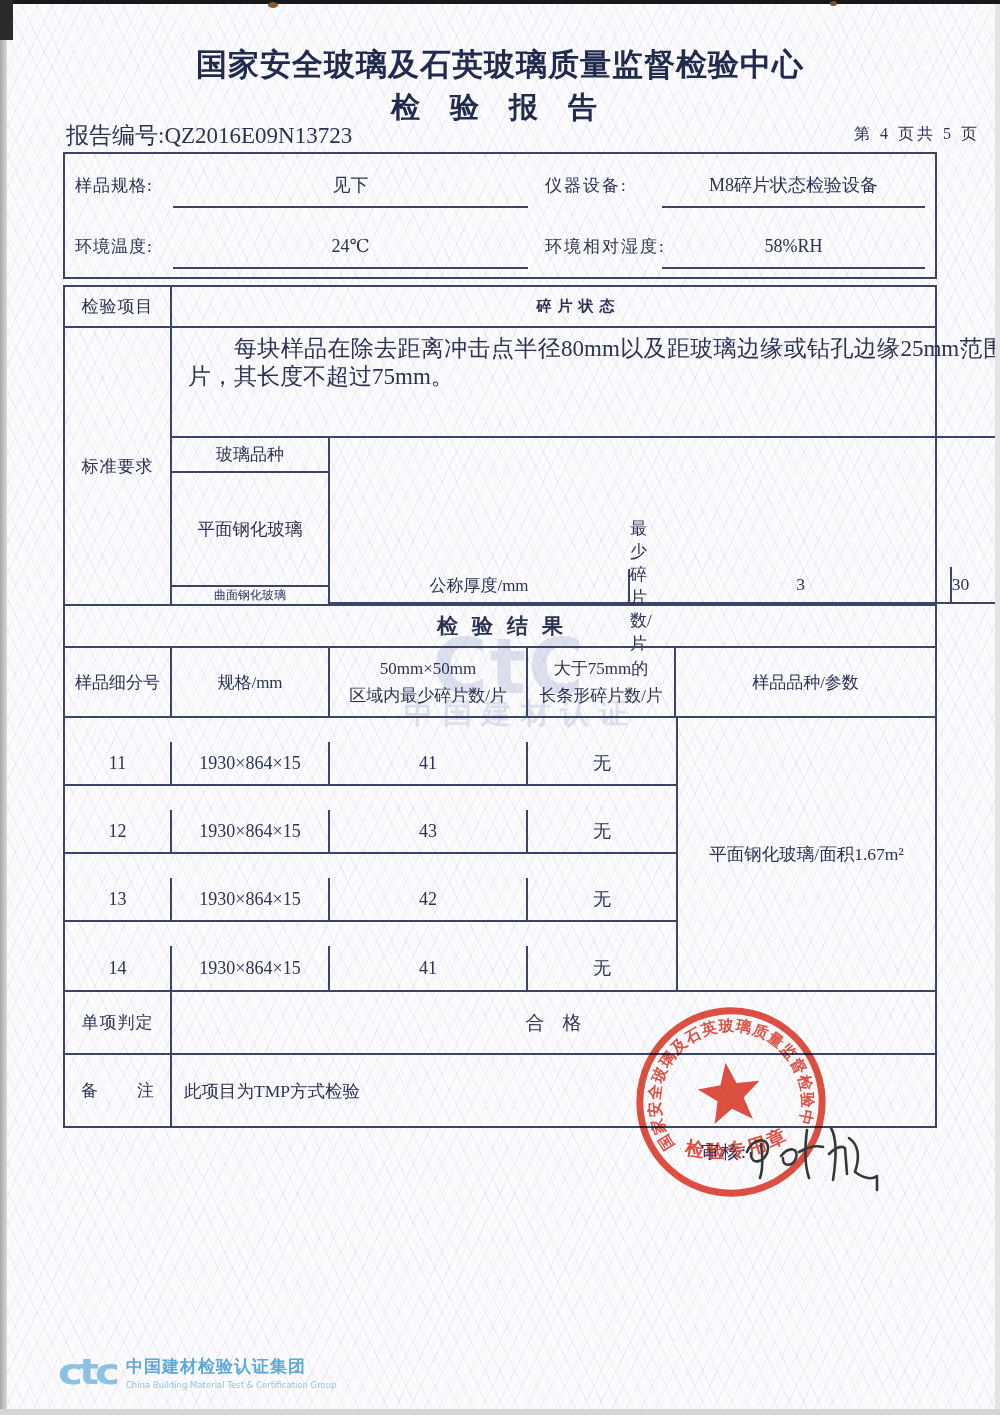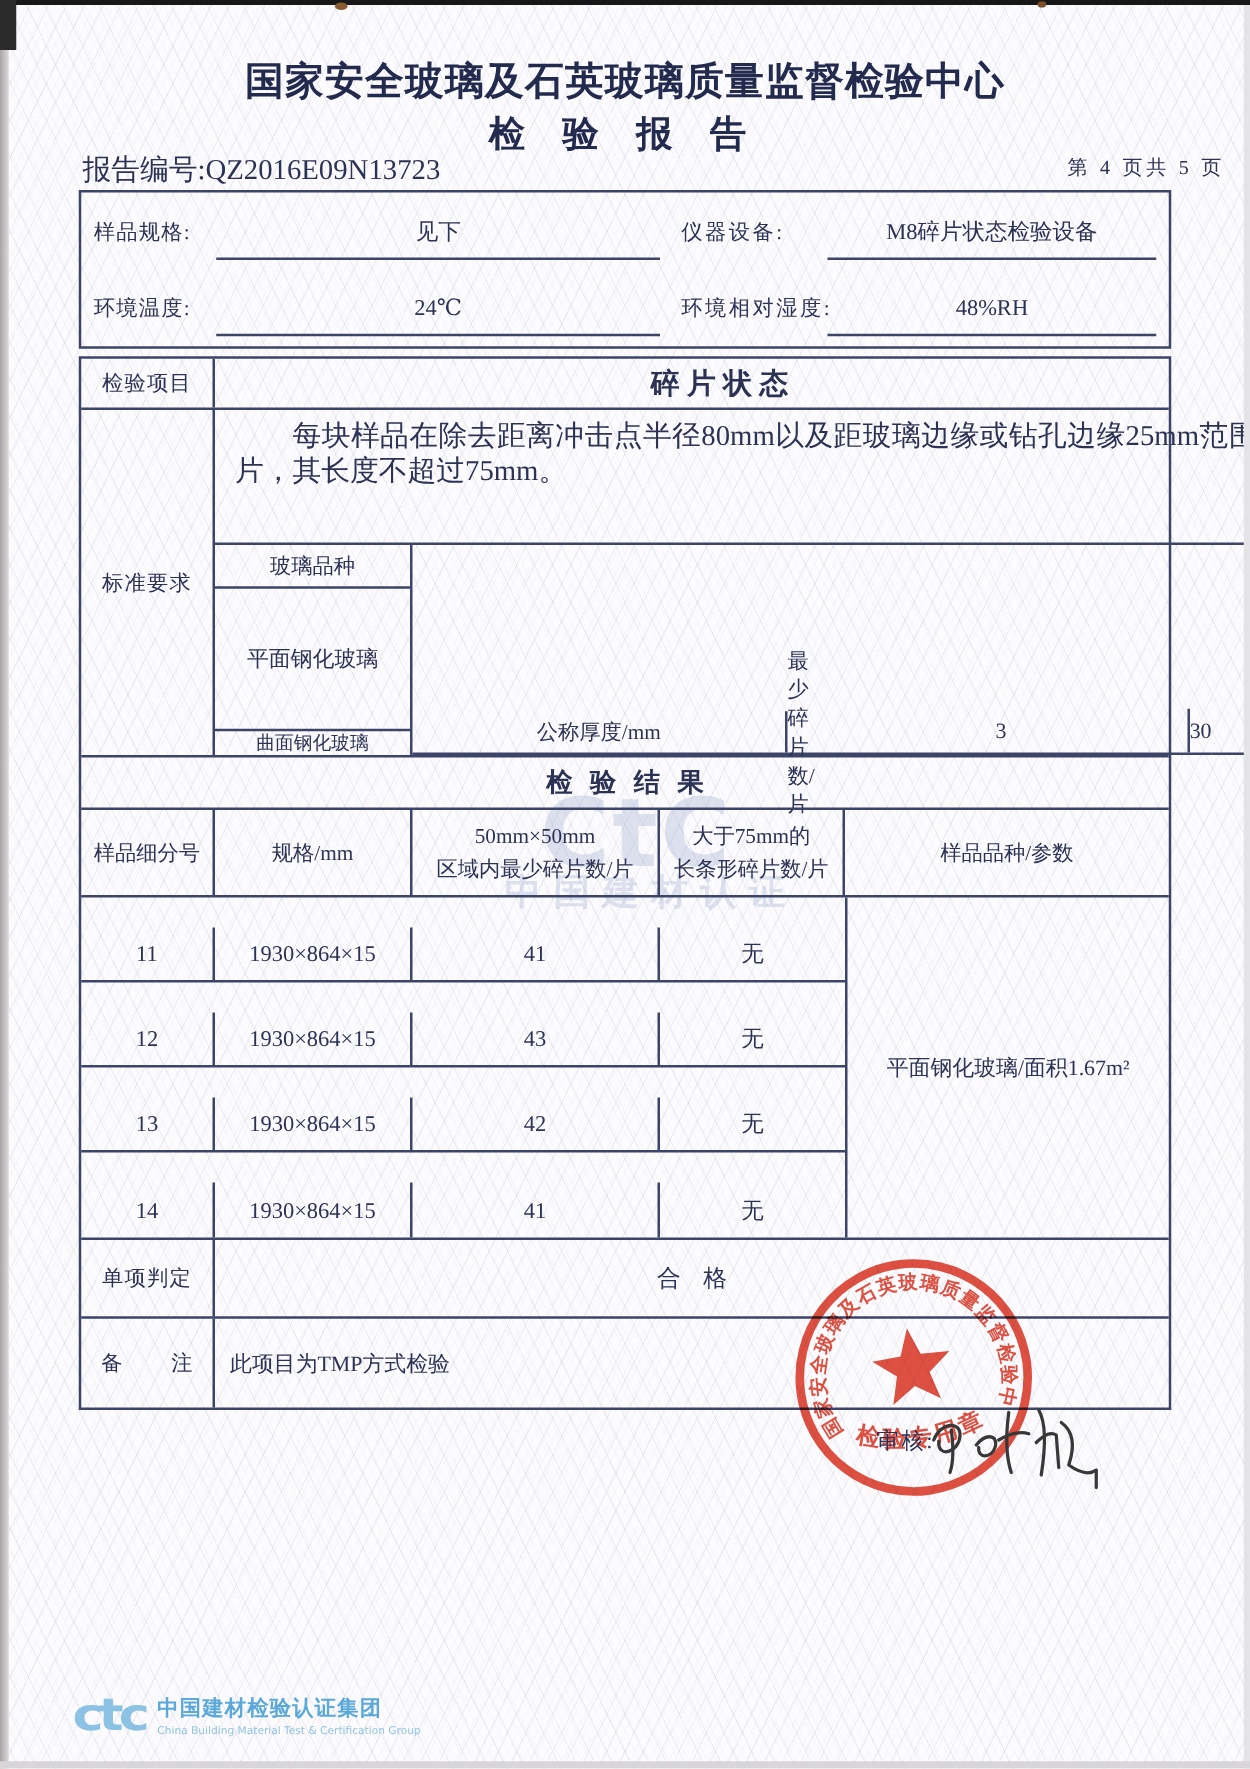--- a/index.html
+++ b/index.html
@@ -45,30 +45,30 @@
   .info-label {position:absolute;top:20px;font-size:17px;letter-spacing:1px;}
   .il1 {left:10px;} .il2 {left:480px;letter-spacing:2px;}
   .info-value {position:absolute;top:8px;height:46px;line-height:46px;text-align:center;font-size:18px;border-bottom:2px solid #3c4468;}
   .iv1 {left:108px;width:355px;} .iv2 {left:597px;width:263px;}
 
   
   #main-table {top:285px;height:843px;display:flex;flex-direction:column;}
   .c {display:flex;align-items:center;justify-content:center;}
   .cell-label {width:107px;flex:none;border-right:2px solid #3c4468;display:flex;align-items:center;justify-content:center;font-size:17px;letter-spacing:1px;}
   .row-item {height:41px;border-bottom:2px solid #3c4468;display:flex;}
-  .item-value {flex:1;display:flex;align-items:center;justify-content:center;font-size:23px;font-weight:bold;letter-spacing:6px;text-indent:6px;padding-left:44px;}
+  .item-value {flex:1;display:flex;align-items:center;justify-content:center;font-size:15px;font-weight:bold;letter-spacing:6px;text-indent:6px;padding-left:44px;}
 
   .row-standard {height:278px;border-bottom:2px solid #3c4468;display:flex;}
   .std-right {flex:1;display:flex;flex-direction:column;}
   .std-para {height:112px;border-bottom:2px solid #3c4468;padding:7px 14px 0 16px;font-size:23px;line-height:28px;text-align:justify;text-indent:2em;}
   .std-tbl {flex:1;display:flex;}
   .std-col-species {width:158px;flex:none;border-right:2px solid #3c4468;display:flex;flex-direction:column;font-size:17px;}
   .std-sp-h   {height:35px;border-bottom:2px solid #3c4468;font-family:Liberation Mono, monospace;}
   .std-sp-flat{height:114px;border-bottom:2px solid #3c4468;font-size:17.5px;}
-  .std-sp-curv{flex:1;font-size:15px;}
+  .std-sp-curv{flex:1;font-size:12px;}
   .std-col-right {flex:1;display:flex;flex-direction:row;font-size:17.5px;align-items:flex-end;}
   .std-hrow {height:35px;border-bottom:2px solid #3c4468;display:flex;font-size:17px;}
   .std-drow {border-bottom:2px solid #3c4468;display:flex;}
   .std-drow.h1{height:37px;} .std-drow.h2{height:38px;} .std-drow.h3{height:39px;}
   .std-drow.last{flex:1;border-bottom:none;}
   .std-c-th {width:300px;flex:none;border-right:2px solid #3c4468;display:flex;align-items:center;justify-content:center;}
   .std-c-min{flex:1;display:flex;align-items:center;justify-content:center;}
 
   .row-restitle {height:42px;border-bottom:2px solid #3c4468;display:flex;align-items:center;justify-content:center;font-size:21px;font-weight:bold;letter-spacing:14px;text-indent:14px;}
 
@@ -131,21 +131,21 @@
     <div class="info-row">
       <span class="info-label il1">样品规格:</span>
       <span class="info-value iv1">见下</span>
       <span class="info-label il2">仪器设备:</span>
       <span class="info-value iv2">M8碎片状态检验设备</span>
     </div>
     <div class="info-row">
       <span class="info-label il1">环境温度:</span>
       <span class="info-value iv1">24℃</span>
       <span class="info-label il2">环境相对湿度:</span>
-      <span class="info-value iv2">48%RH</span>
+      <span class="info-value iv2">58%RH</span>
     </div>
   </div>
 
   <div class="tbl" id="main-table">
 
     <div class="row-item">
       <div class="cell-label">检验项目</div>
       <div class="item-value">碎片状态</div>
     </div>
 

